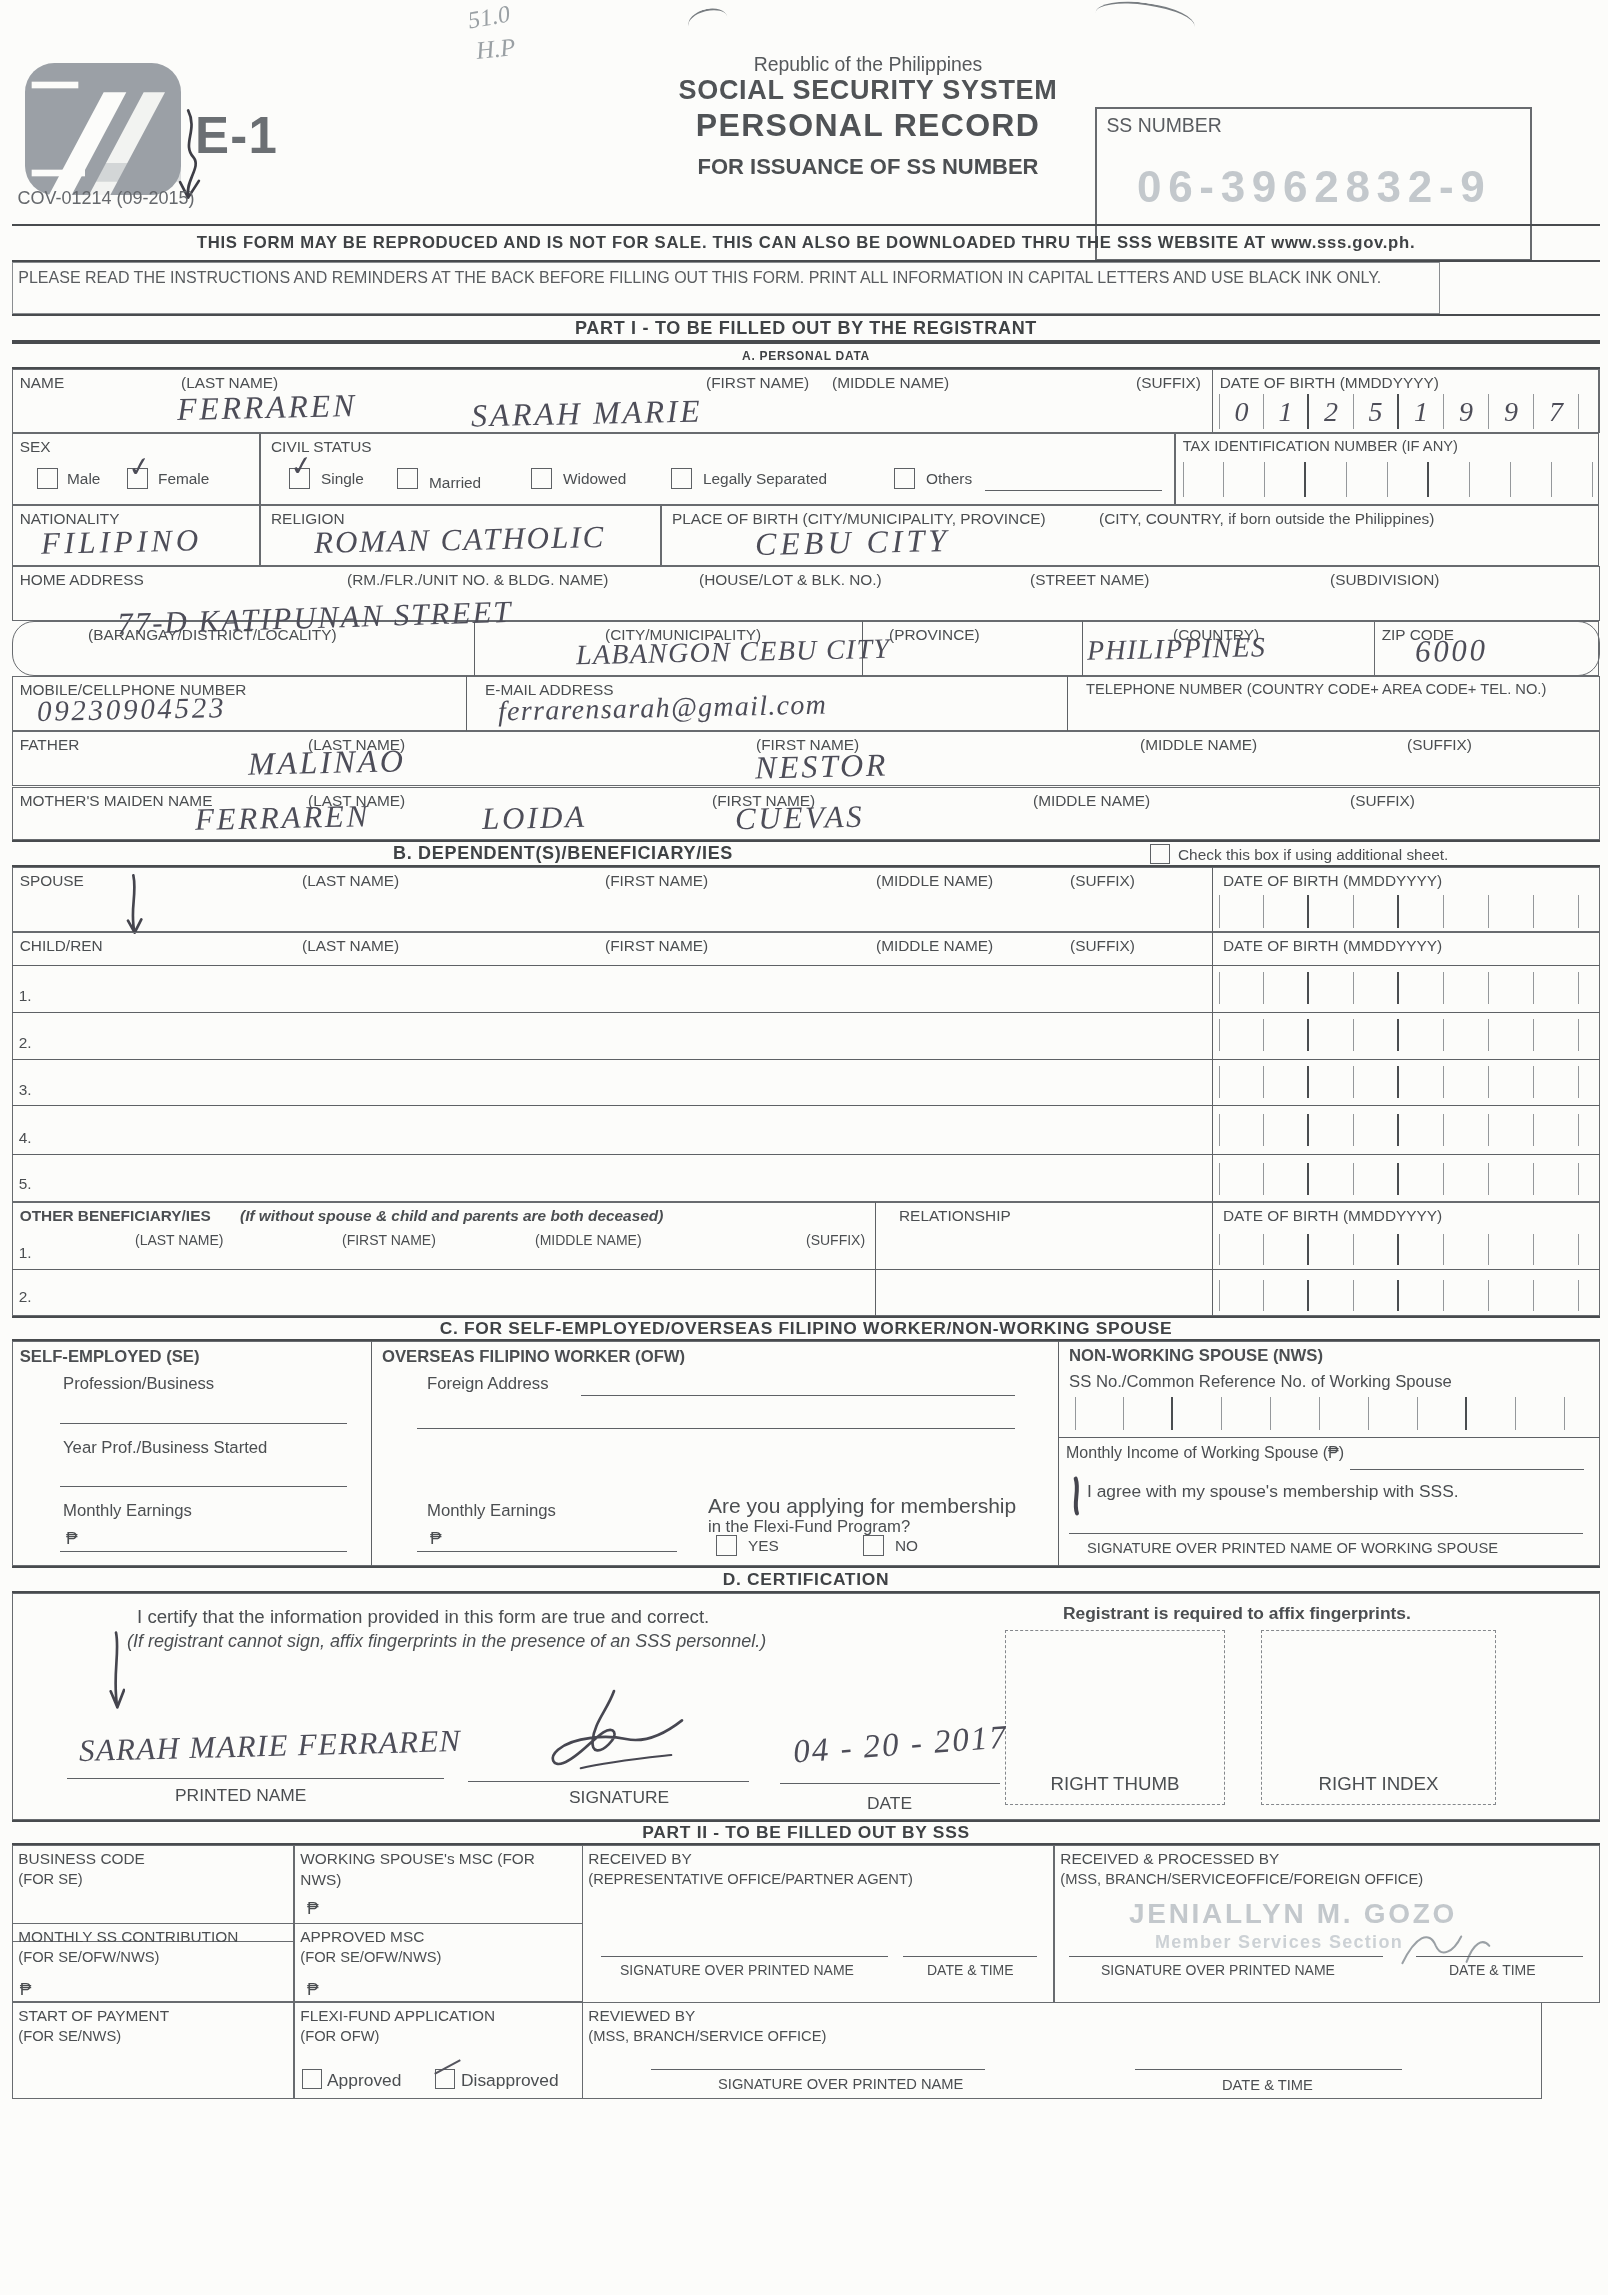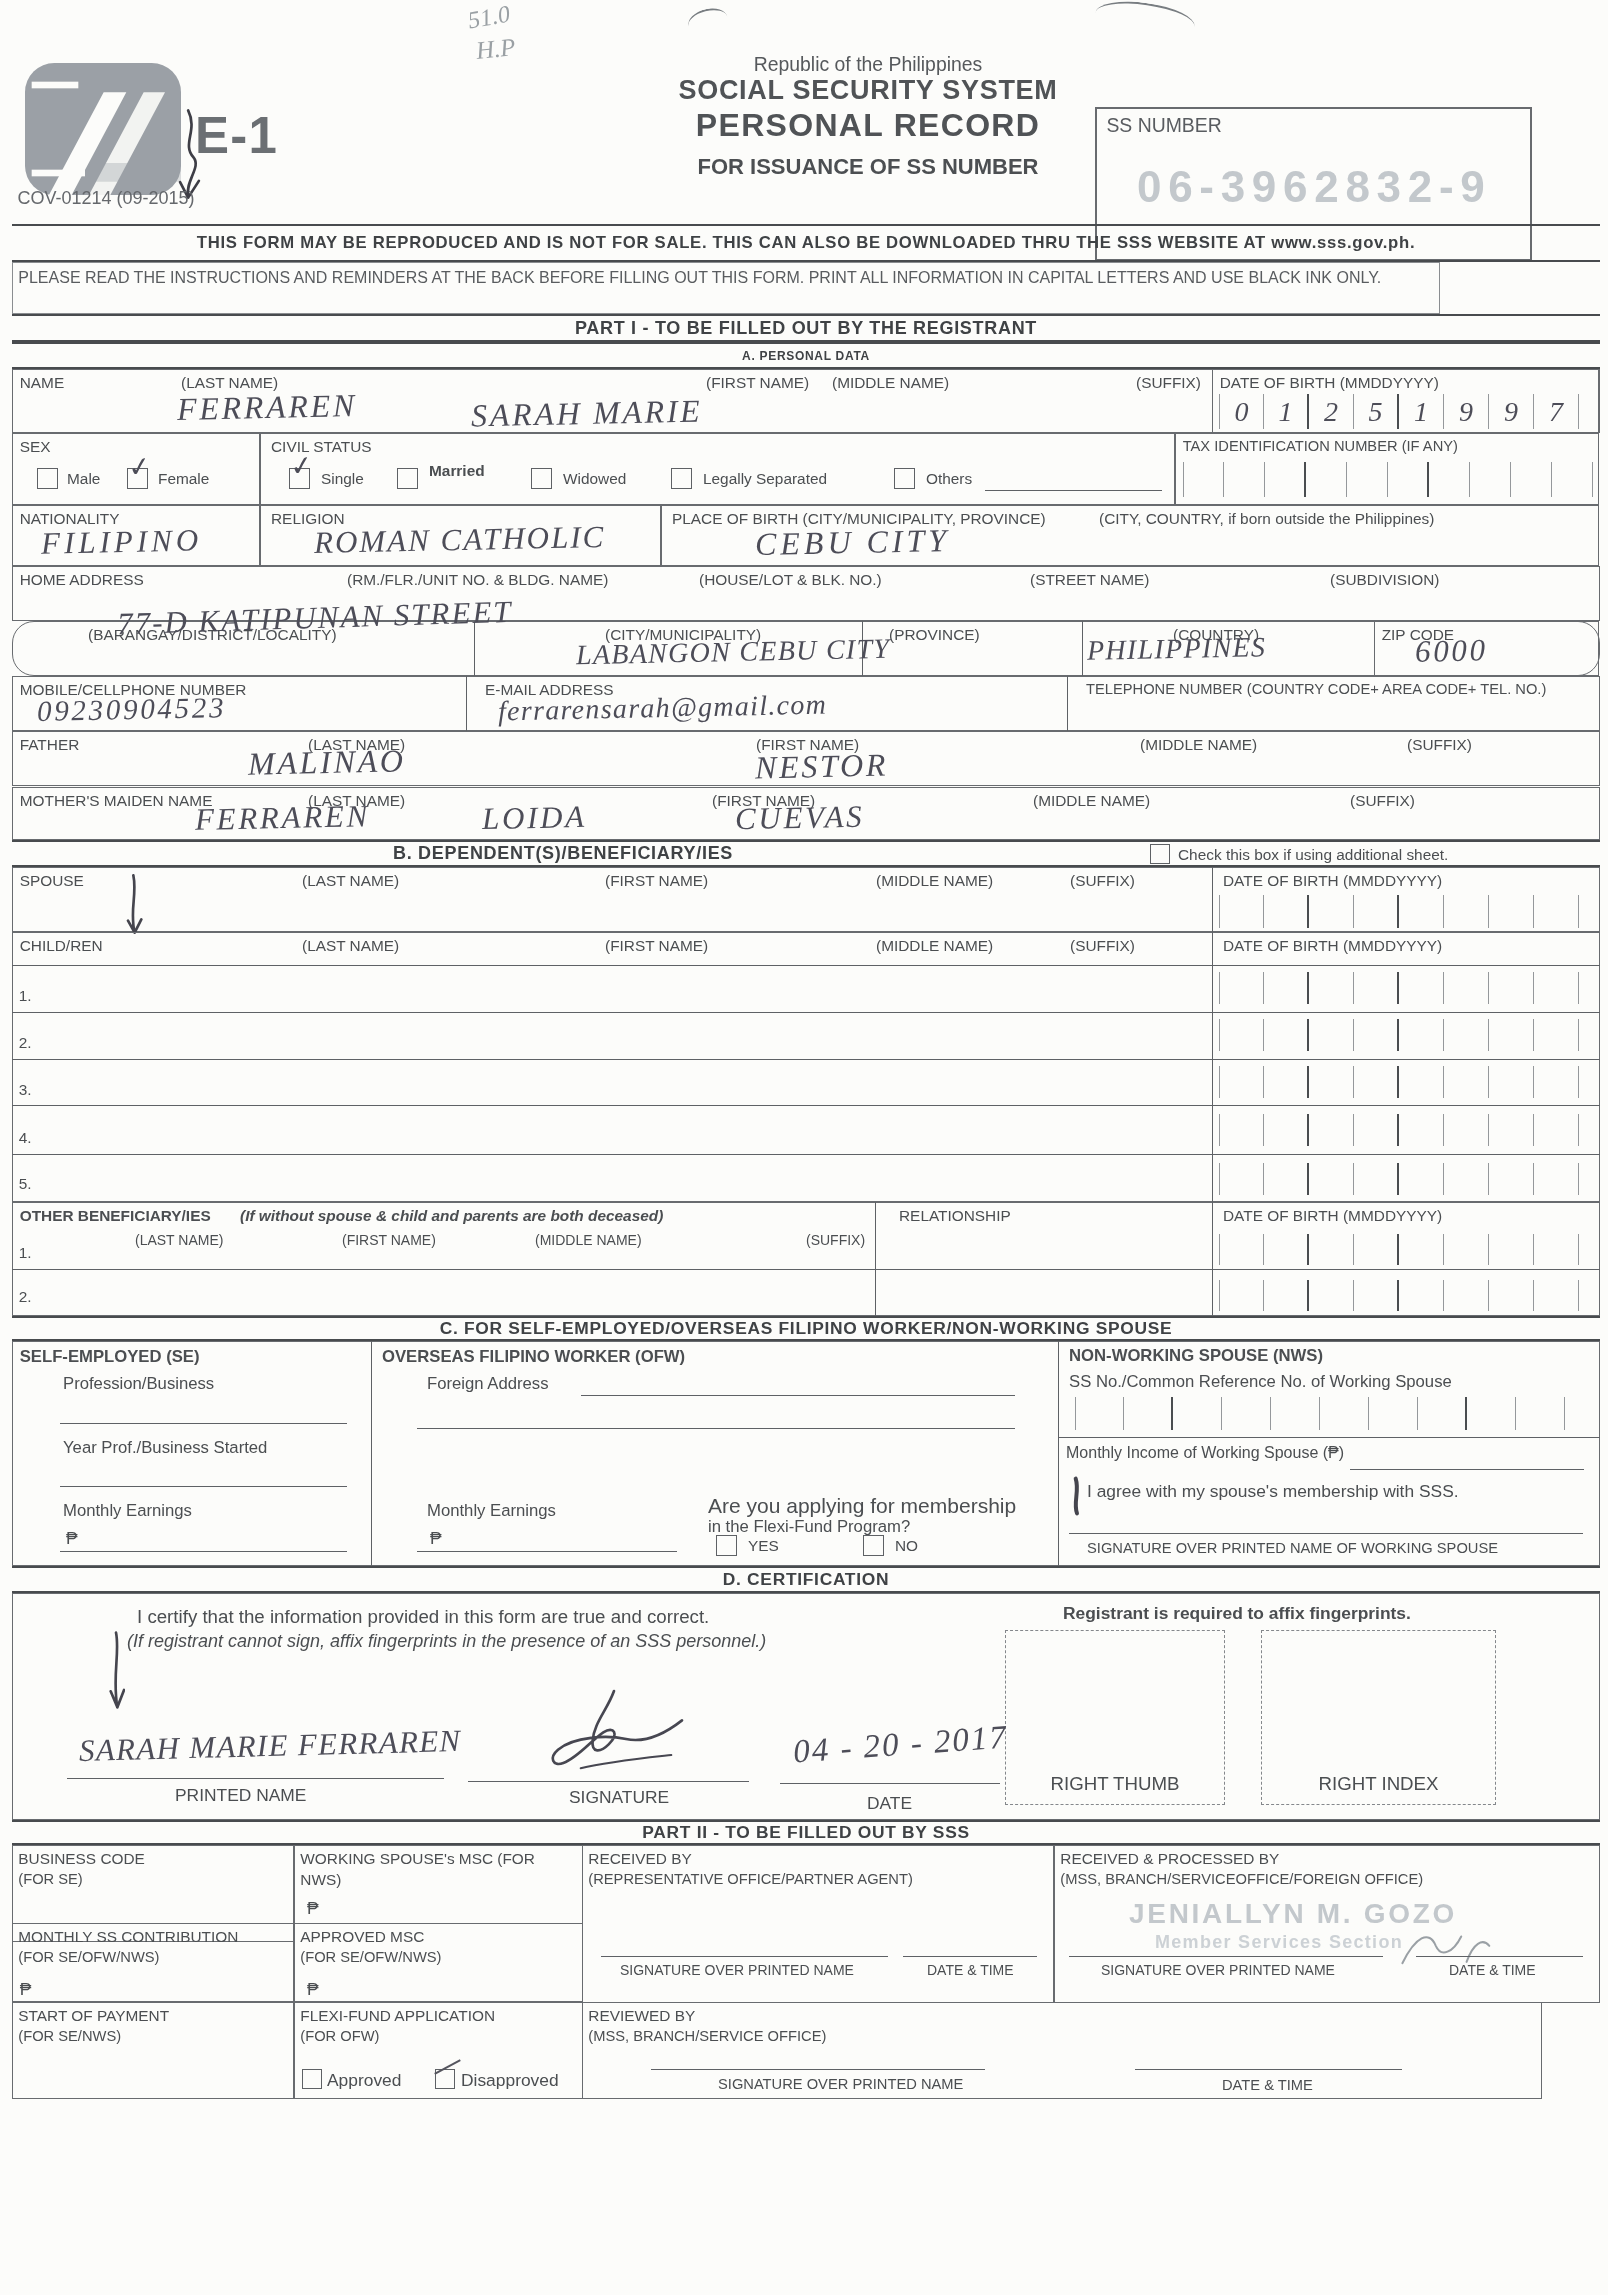--- a/index.html
+++ b/index.html
@@ -111,21 +111,21 @@
   <span class="ck" style="left:128px;top:451px;">✓</span>
   <span class="lbl" style="left:158px;top:470px;">Female</span>
 
   <div class="box" style="left:260px;top:433px;width:915px;height:72px;">
     <span class="lbl" style="left:10px;top:4px;">CIVIL STATUS</span>
   </div>
   <div class="cb" style="left:289px;top:468px;"></div>
   <span class="ck" style="left:290px;top:450px;">✓</span>
   <span class="lbl" style="left:321px;top:470px;">Single</span>
   <div class="cb" style="left:397px;top:468px;"></div>
-  <span class="lbl" style="left:429px;top:462px;font-weight:bold;">Married</span>
+  <span class="lbl" style="left:429px;top:474px;">Married</span>
   <div class="cb" style="left:531px;top:468px;"></div>
   <span class="lbl" style="left:563px;top:470px;">Widowed</span>
   <div class="cb" style="left:671px;top:468px;"></div>
   <span class="lbl" style="left:703px;top:470px;">Legally Separated</span>
   <div class="cb" style="left:894px;top:468px;"></div>
   <span class="lbl" style="left:926px;top:470px;">Others</span>
   <div class="line" style="left:985px;top:490px;width:177px;"></div>
 
   <div class="box" style="left:1175px;top:433px;width:424px;height:72px;">
     <span class="lbl" style="left:6.7px;top:4px;font-size:14.7px;">TAX IDENTIFICATION NUMBER (IF ANY)</span>

